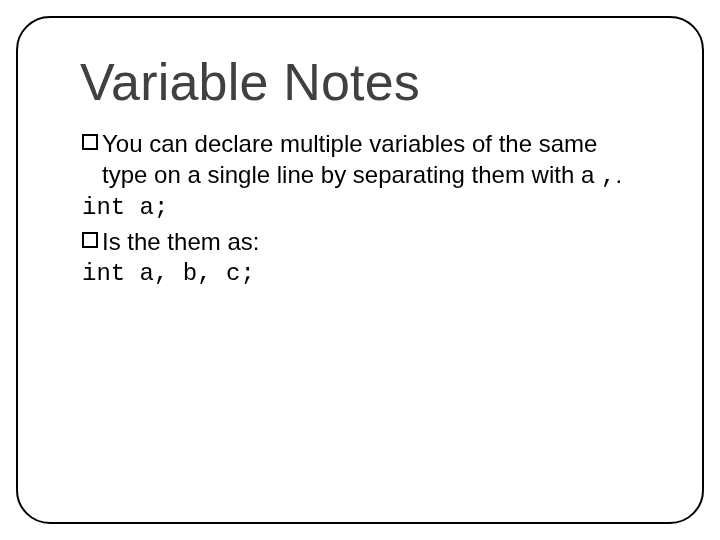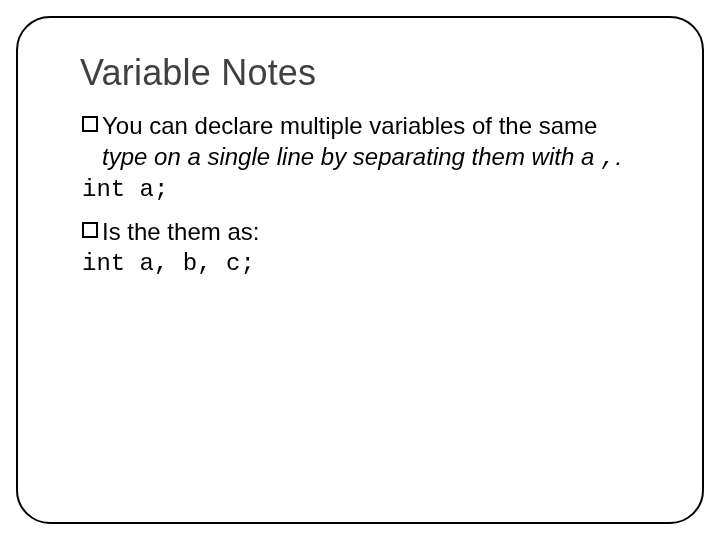--- a/index.html
+++ b/index.html
@@ -16,51 +16,50 @@
     position: absolute;
     left: 16px;
     top: 16px;
     width: 688px;
     height: 508px;
     border: 2px solid #000;
     border-radius: 34px;
     padding: 34px 48px 20px 64px;
   }
   .title {
-    font-size: 36px;
+    font-size: 52px;
     font-weight: 400;
     margin: 0 0 18px -2px;
     letter-spacing: 0.2px;
     color: #404040;
   }
   .body-line {
     font-size: 24px;
     line-height: 1.2;
     margin: 0 0 2px 0;
   }
   .bullet-line {
     font-size: 24px;
     line-height: 1.2;
-    margin: 14px 0 2px 0;
+    margin: 6px 0 2px 0;
     display: flex;
     align-items: flex-start;
   }
   .bullet-box {
     display: inline-block;
     width: 16px;
     height: 16px;
     border: 2px solid #000;
     margin-right: 4px;
     margin-top: 4px;
     box-sizing: border-box;
     flex-shrink: 0;
   }
   .indent-cont {
     padding-left: 20px;
-    font-style: italic;
   }
   .mono {
     font-family: "Courier New", Courier, monospace;
     font-size: 24px;
     line-height: 1.22;
   }
 </style>
 </head>
 <body>
 

